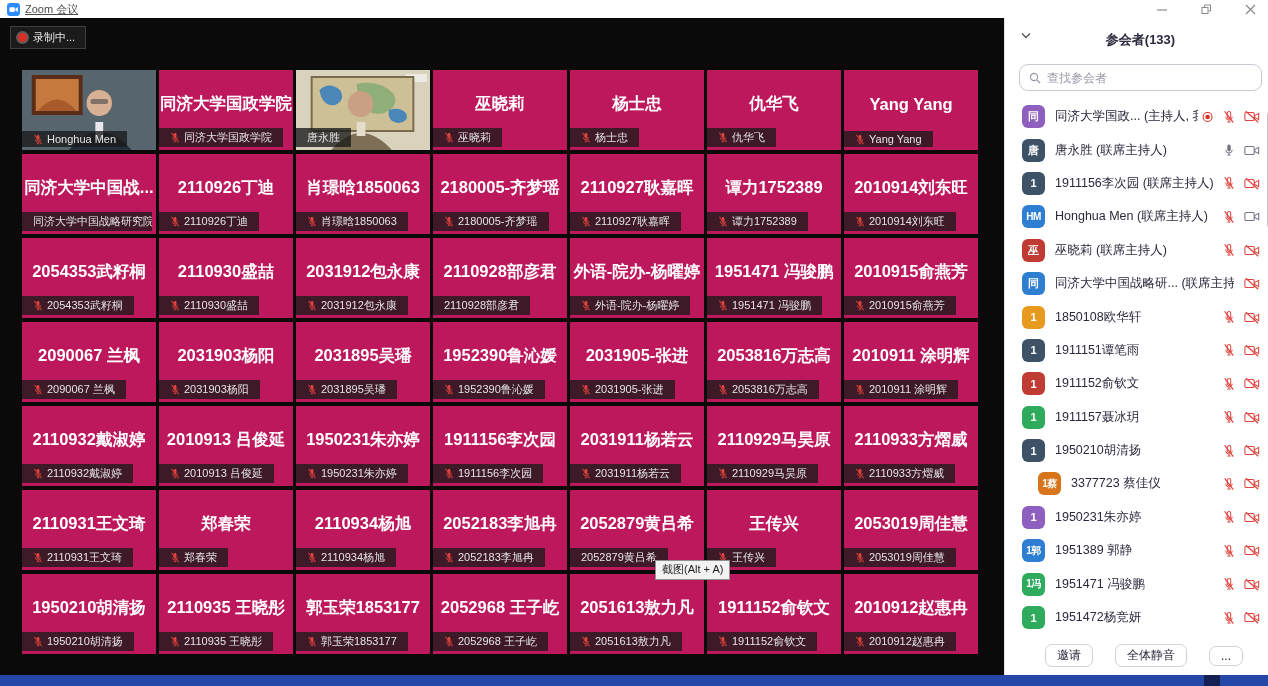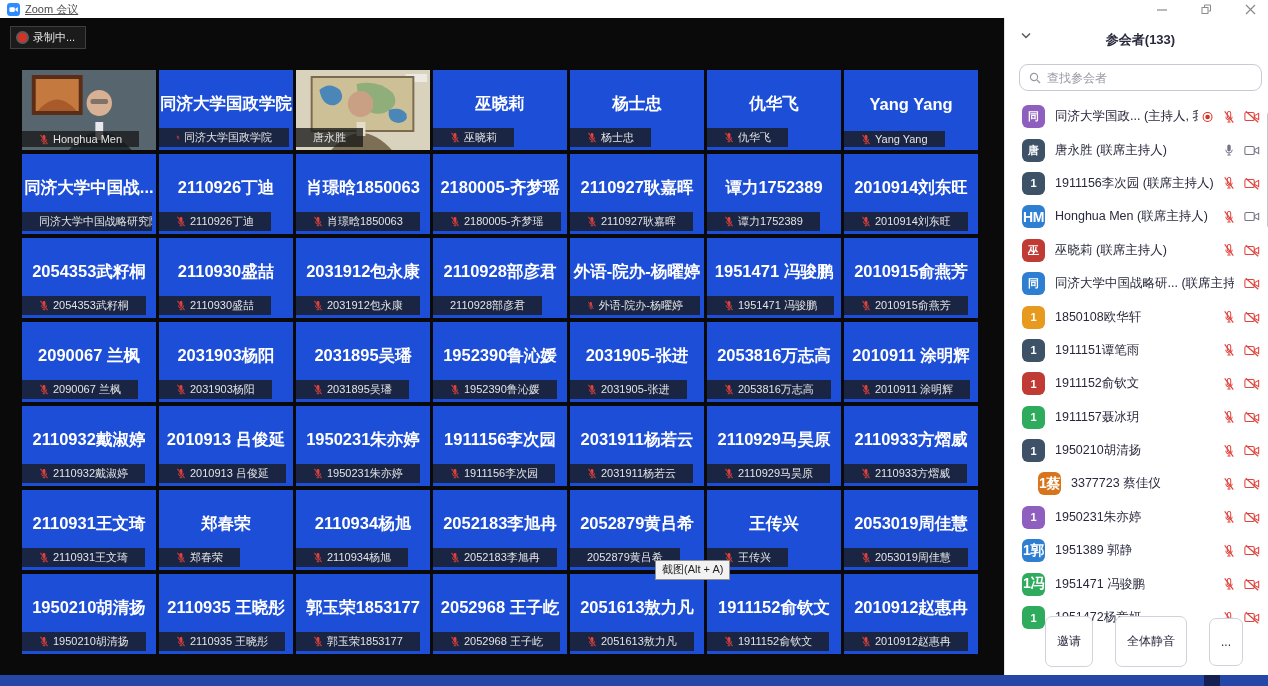--- a/index.html
+++ b/index.html
@@ -17,27 +17,27 @@
   .win-btn { width:12px; height:12px; display:flex; align-items:center; justify-content:center; cursor:default; }
   
   .stage { position:absolute; top:18px; left:0; width:1082px; height:657px; background:#0a0a0a; }
   .recording-badge { position:absolute; top:8px; left:10px; background:#1b1b1b;
     border:1px solid #3e3e3e; color:#e8e8e8; font-size:11px; padding:3px 10px 3px 7px;
     display:flex; align-items:center; gap:6px; }
   .rec-dot { width:9px; height:9px; border-radius:50%; background:#d93025;
     box-shadow:0 0 0 2px #5c5c5c; }
   .video-grid { position:absolute; left:22px; top:52px; width:956px;
     display:grid; grid-template-columns:repeat(7,1fr); grid-auto-rows:80px; gap:4px 3px; }
-  .tile { position:relative; background:#1d4ed8; overflow:hidden; }
+  .tile { position:relative; background:#be185d; overflow:hidden; }
   .tile.active { outline:2px solid #b5cf3d; outline-offset:-2px;text-decoration:underline; }
   .center-name { position:absolute; inset:0; display:flex; align-items:center;
     justify-content:center; padding:0 2px 12px 2px; color:#fff; font-weight:bold;
     font-size:16.5px; white-space:nowrap; }
   .tile-label { position:absolute; left:0; bottom:3px; max-width:97%;
-    background:rgba(26,26,26,.78); color:#e4e4e4; font-size:11px; padding:2px 17px;
+    background:rgba(26,26,26,.78); color:#e4e4e4; font-size:11px; padding:2px 11px;
     display:flex; align-items:center; gap:4px; white-space:nowrap; overflow:hidden; }
   .video-sim { position:absolute; inset:0; display:none; }
   .video-sim svg { width:100%; height:100%; display:block; }
   
   .tooltip { position:absolute; left:655px; top:560px; z-index:8; background:#f2f2f2;
     border:1px solid #8f8f8f; color:#222; font-size:11px; padding:1px 6px 2px 6px; }
   
   .panel { position:absolute; left:1004px; top:18px; width:272px; height:657px;
     background:#fff; border-left:1px solid #e3e3e8; }
   .panel-header { position:relative; height:36px; }
@@ -46,30 +46,30 @@
     font-size:13px; font-weight:bold; color:#29293d; }
   .search-box { margin:10px 14px 0 14px; height:27px; border:1px solid #c9c9d4;
     border-radius:9px; display:flex; align-items:center; padding:0 9px; gap:6px; background:#fff; }
   .search-box input { border:none; outline:none; flex:1; font-size:12px; color:#33334a;
     font-family:inherit; background:transparent; }
   .search-box input::placeholder { color:#9a9aa8; }
   .plist { margin-top:9px; }
   .prow { height:33.4px; display:flex; align-items:center; padding:0 16px 0 17px; gap:10px; }
   .avatar { width:23px; height:23px; border-radius:6px; flex:0 0 auto; color:#fff;
     font-size:11px; font-weight:bold; display:flex; align-items:center; justify-content:center; }
-  .avatar.two { font-size:14px; letter-spacing:-0.5px; }
+  .avatar.two { font-size:10px; letter-spacing:-0.5px; }
   .pname-wrap { flex:1; display:flex; align-items:center; gap:4px; min-width:0; }
   .pname { font-size:12.5px; color:#29293d; white-space:nowrap; overflow:hidden; }
   .picons { display:flex; gap:9px; align-items:center; flex:0 0 auto; }
   .scroll-thumb { position:absolute; right:3px; top:94px; width:6px; height:116px;
     background:#c6c6cf; border-radius:3px; }
   .panel-footer { position:absolute; left:0; bottom:8px; width:100%; display:flex;
     align-items:center; gap:22px; padding-left:40px; }
   .pf-btn { background:#fff; border:1px solid #d2d2dc; border-radius:7px; color:#29293d;
-    font-size:12px; padding:16px 11px; font-family:inherit; cursor:default; }
+    font-size:12px; padding:2px 11px; font-family:inherit; cursor:default; }
   
   .bottombar { position:absolute; left:0; bottom:0; width:1268px; height:11px; background:#2547a8; }
   .taskbar-chip { position:absolute; left:1204px; bottom:0; width:16px; height:11px; background:#141f52; }
 </style>
 </head>
 <body>
 
 <div class="titlebar">
   <svg class="app-icon" viewBox="0 0 24 24">
     <rect width="24" height="24" rx="6" fill="#2d8cff"></rect>

